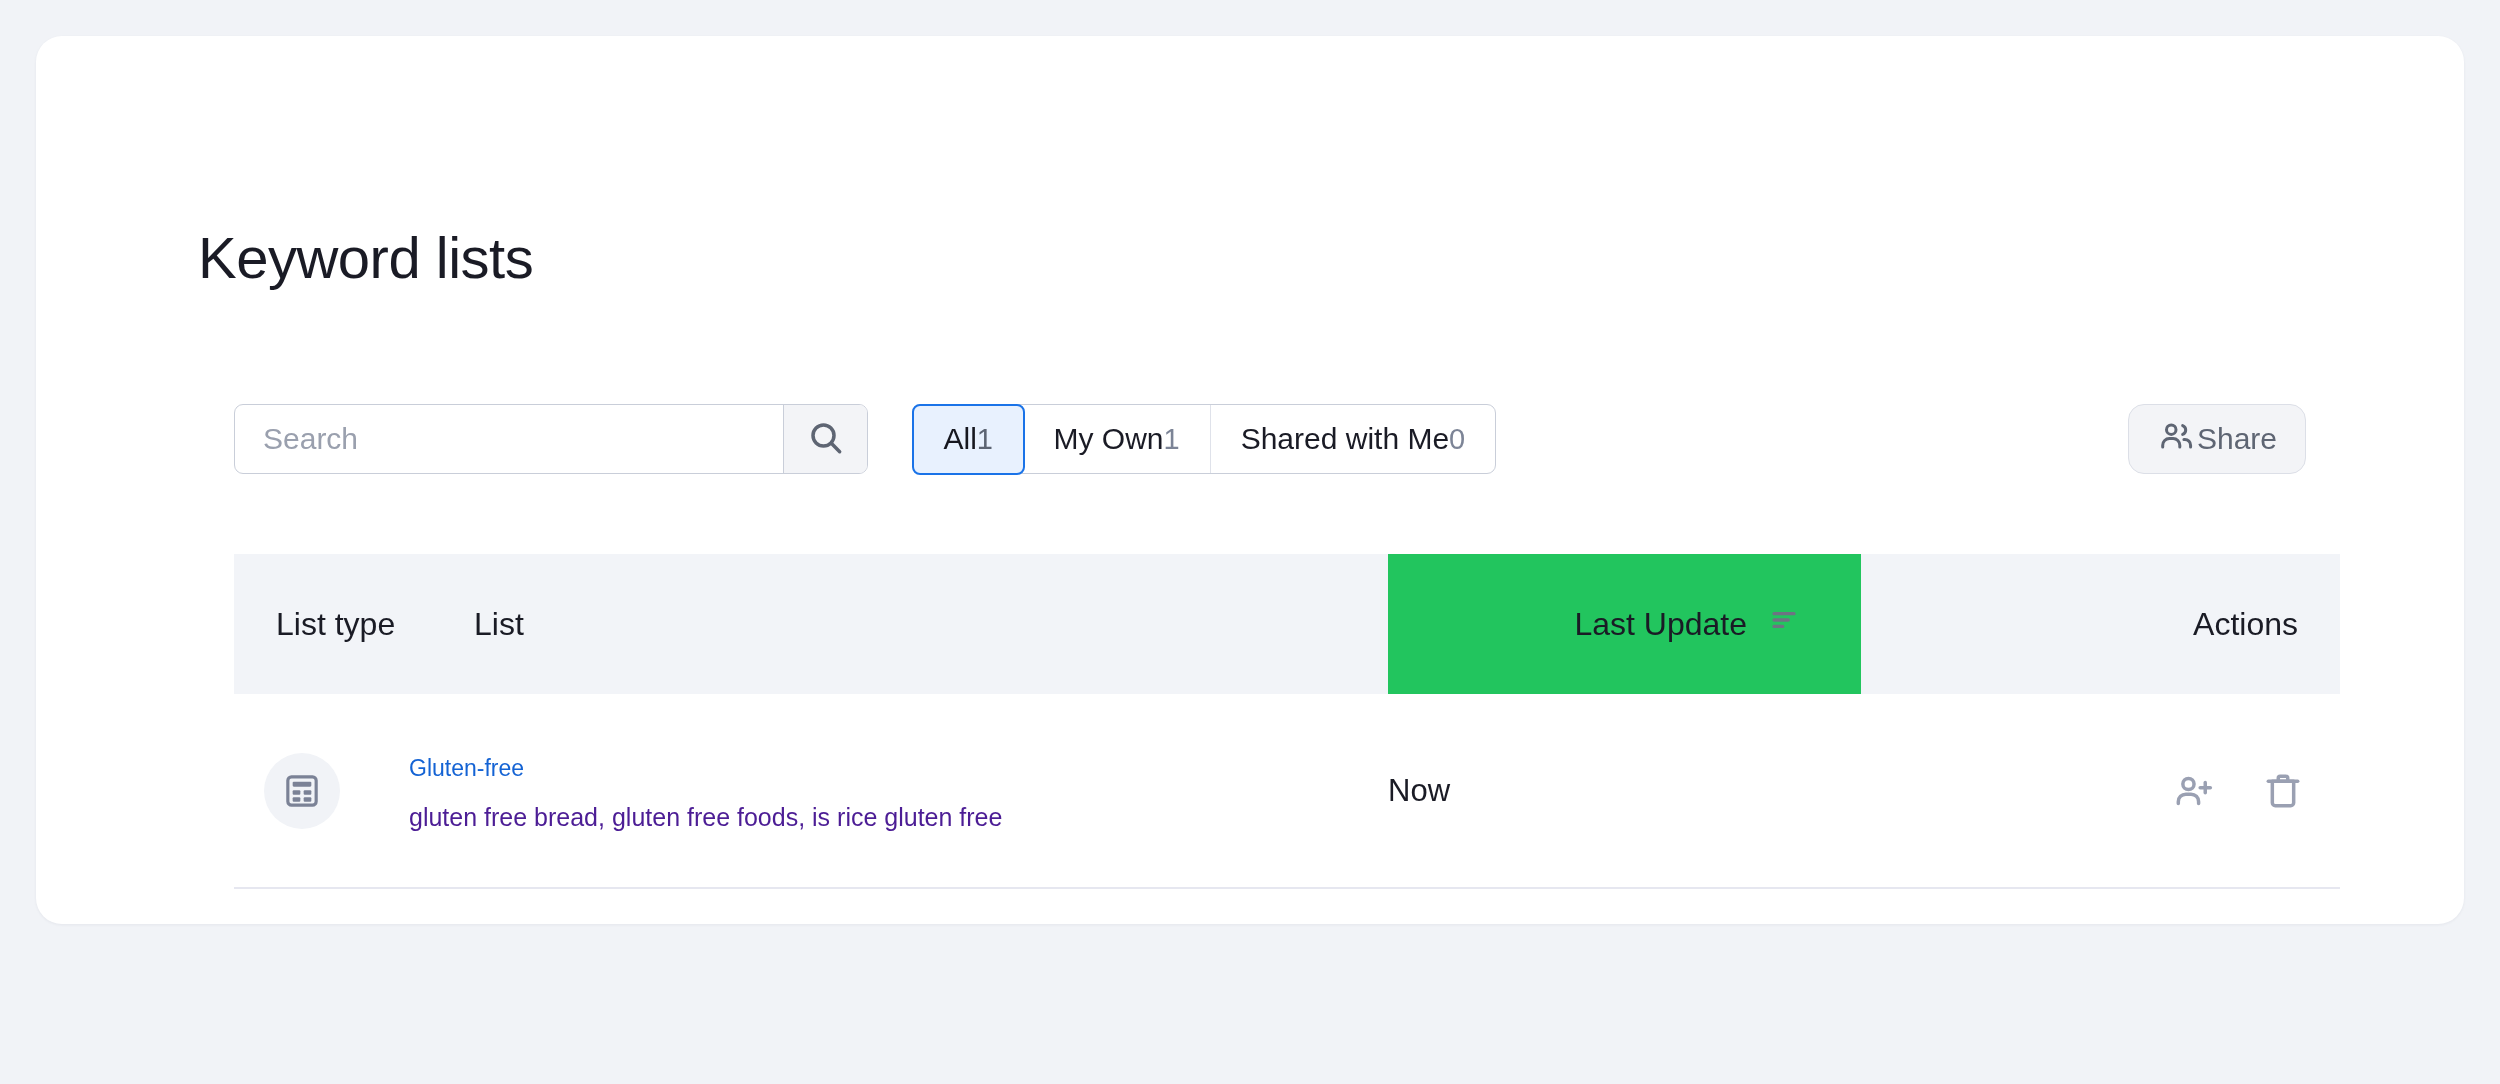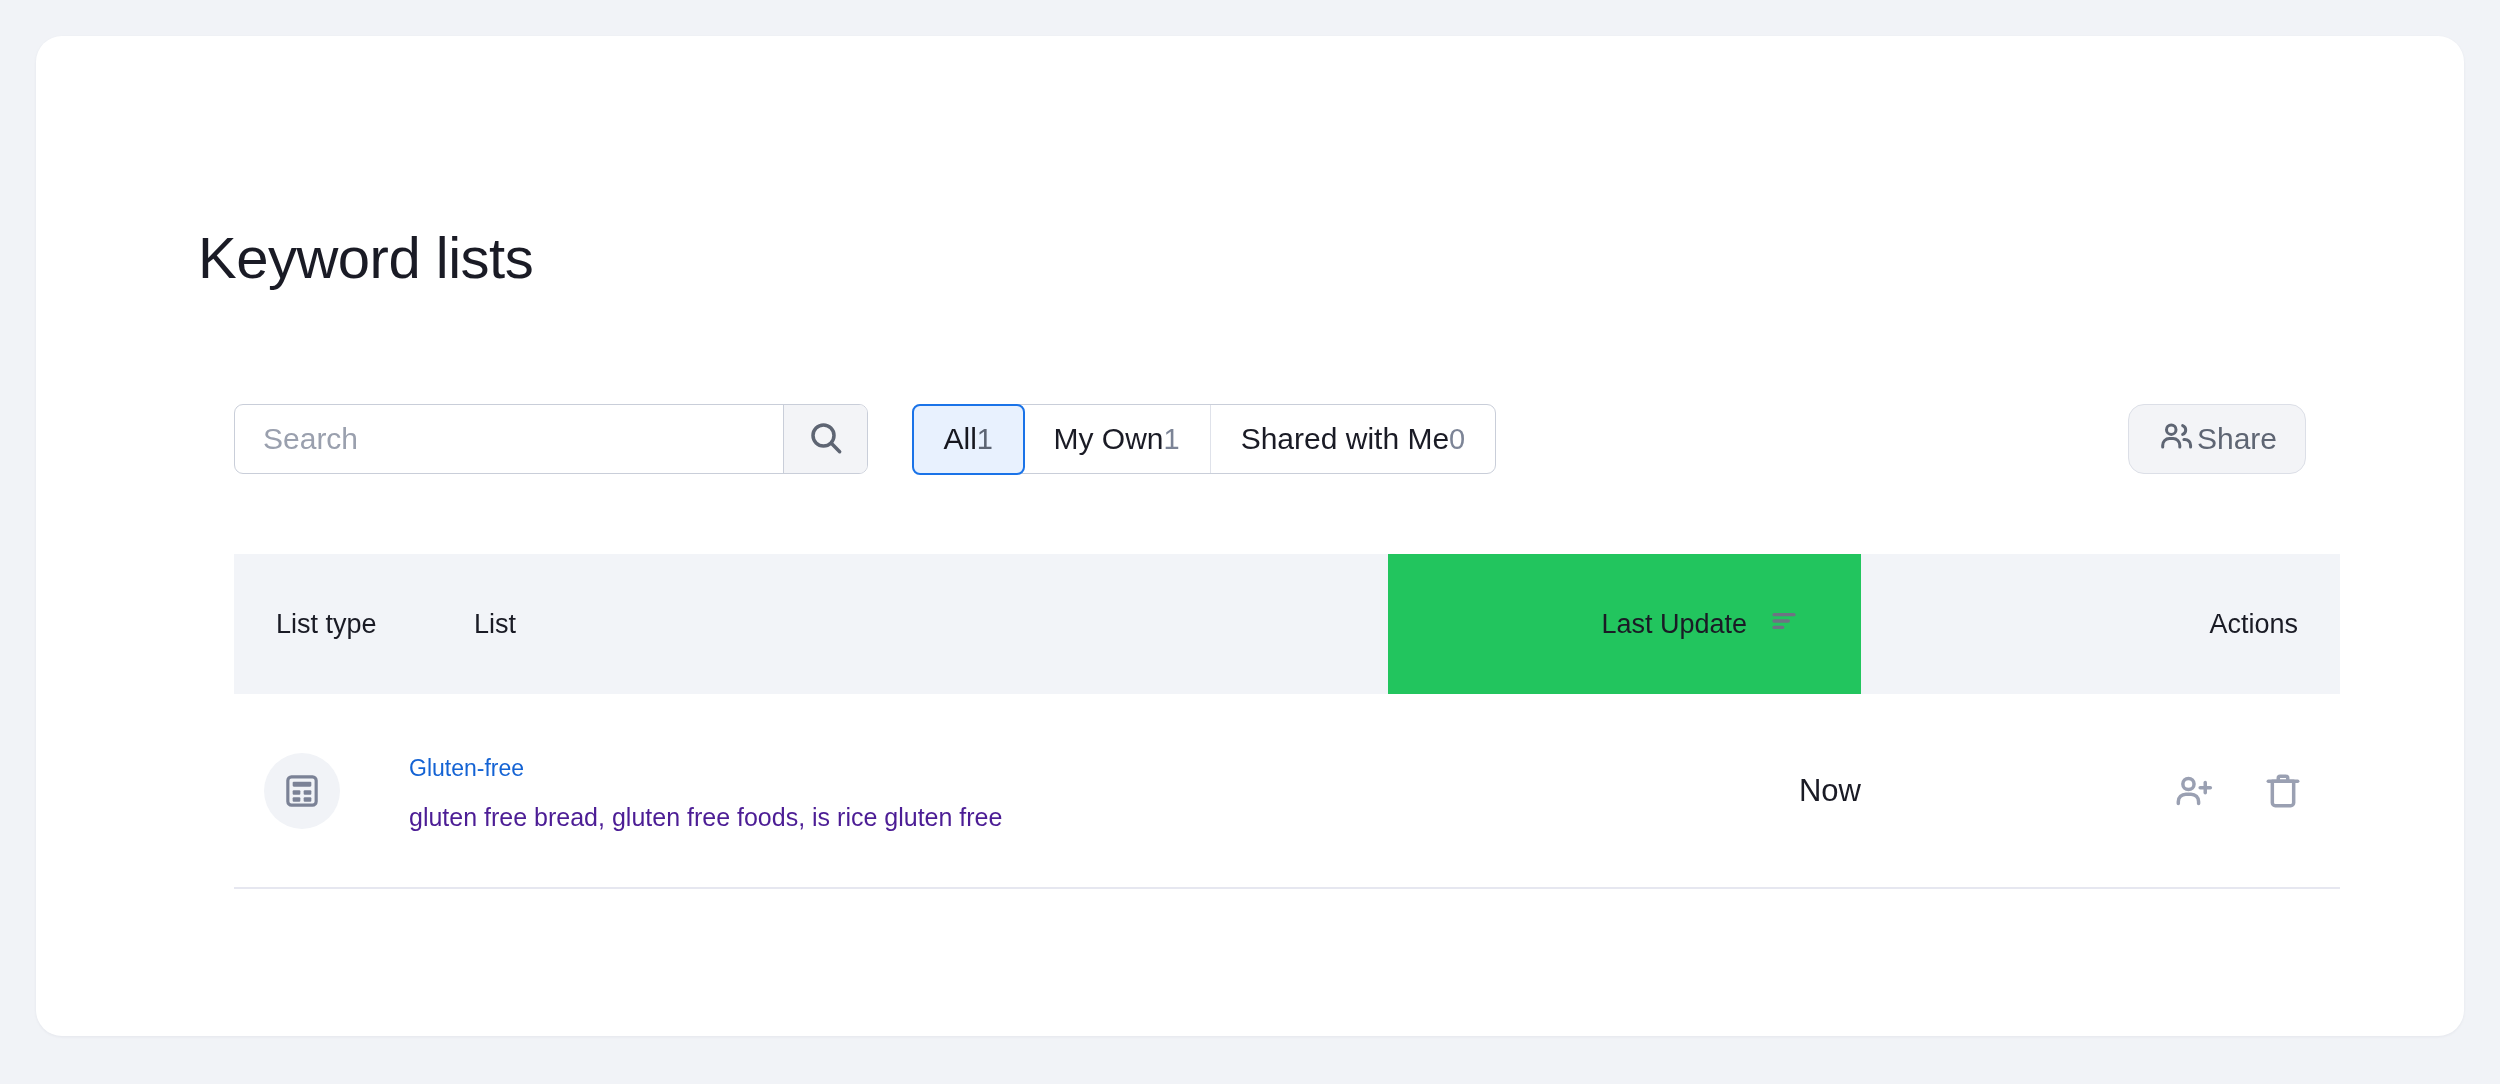--- a/index.html
+++ b/index.html
@@ -14,21 +14,21 @@
     -webkit-font-smoothing: antialiased;
     overflow: hidden;
   }
 
   
   .card {
     position: absolute;
     left: 36px;
     top: 36px;
     width: 2428px;
-    height: 1000px;
+    height: 888px;
     background: #ffffff;
     border-radius: 26px;
     box-shadow: 0 1px 3px rgba(30, 35, 60, 0.06);
     box-sizing: border-box;
     overflow: hidden;
     text-decoration: underline;
   }
 
   
   .page-title {
@@ -169,21 +169,21 @@
     position: relative;
     height: 140px;
     background: #f2f4f8;
   }
   .th {
     position: absolute;
     top: 0;
     height: 140px;
     display: flex;
     align-items: center;
-    font-size: 27px;
+    font-size: 32px;
     color: #1a1b25;
     white-space: nowrap;
   }
   .th-listtype { left: 42px; }
   .th-list { left: 240px; }
   .th-lastupdate {
     left: 1154px;
     width: 473px;
     background: #22c55e;
     justify-content: flex-end;
@@ -240,21 +240,21 @@
     line-height: 38px;
     color: #4c1d95;
     white-space: nowrap;
   }
   .row-date {
     position: absolute;
     left: 1154px;
     width: 473px;
     top: 50%;
     transform: translateY(-50%);
-    text-align: right;
+    text-align: left;
     font-size: 31px;
     color: #1a1b25;
   }
   .row-actions {
     position: absolute;
     right: 36px;
     top: 50%;
     transform: translateY(-50%);
     display: flex;
     align-items: center;

